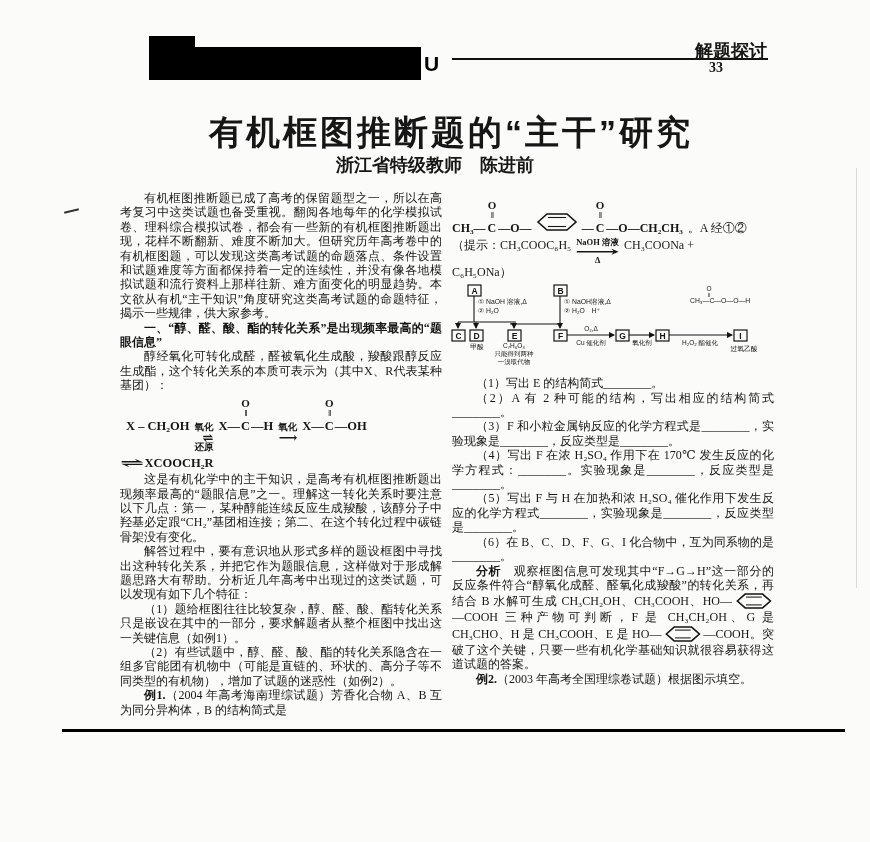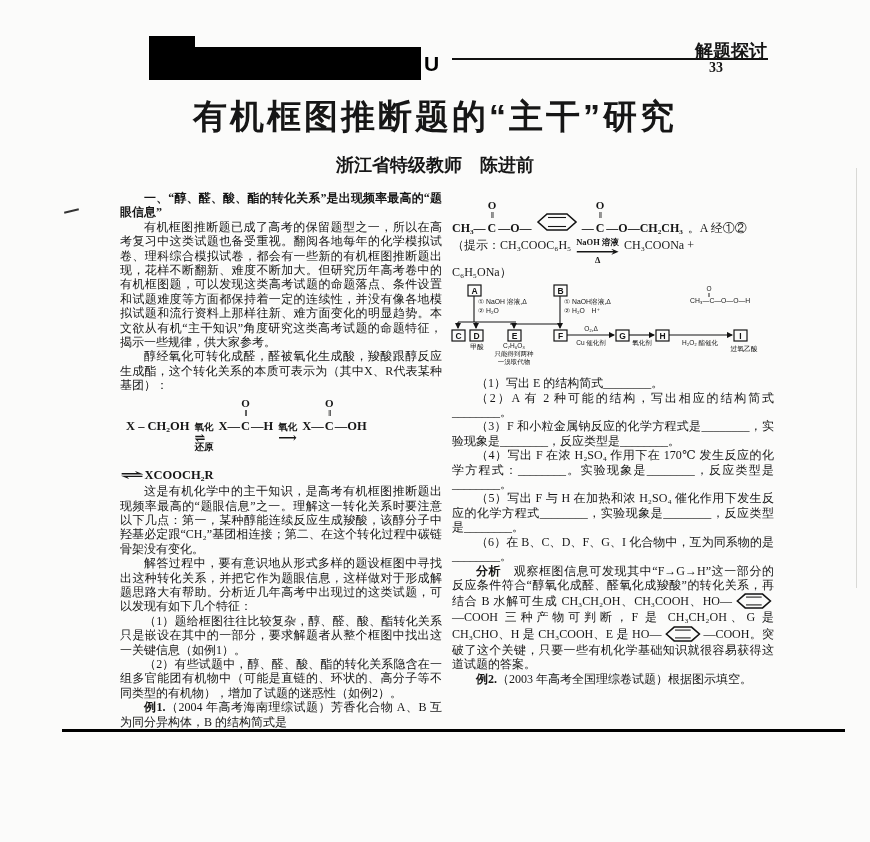--- a/index.html
+++ b/index.html
@@ -29,24 +29,24 @@
   .p{margin:0;text-indent:2em;}
   .p.cont{text-indent:0;}
   .h3{font-weight:bold;}
   
   .co{position:relative;display:inline-block;padding:0 1px;}
   .co .ov{position:absolute;left:50%;transform:translateX(-50%);font-weight:bold;}
   .co .ov.o{top:-23px;font-size:11px;}
   .co .ov.db{top:-13px;font-size:9px;letter-spacing:-1px;}
   .eqrow{display:flex;align-items:baseline;gap:5px;padding-top:24px;margin:2px 0 0 6px;
     font-weight:bold;font-size:12.5px;white-space:nowrap;}
-  .rstack{display:inline-flex;flex-direction:column;align-items:flex-start;
+  .rstack{display:inline-flex;flex-direction:column;align-items:flex-end;
     font-size:9.5px;line-height:9.5px;font-weight:bold;}
   .rstack .ar{font-size:13px;line-height:11px;}
-  .eq2{margin:15px 0 2px 0;font-weight:bold;font-size:12.5px;}
+  .eq2{margin:3px 0 2px 0;font-weight:bold;font-size:12.5px;}
   .longar{display:inline-block;transform:scaleX(2.3);transform-origin:left center;margin-right:14px;}
   .structrow{display:flex;align-items:baseline;gap:1px;padding-top:21px;margin-bottom:1px;
     font-weight:bold;font-size:12px;white-space:nowrap;}
   .structrow .tail{font-weight:normal;margin-left:4px;}
   .hex{vertical-align:-4px;}
   .inlinehex{vertical-align:-5px;margin:0 1px;}
   .hintrow{display:flex;align-items:flex-start;gap:5px;margin-top:3px;font-size:12px;}
   .harrow{display:inline-flex;flex-direction:column;align-items:center;
     font-size:8.5px;line-height:9px;font-weight:bold;}
   .harrow .mid{font-size:13px;line-height:9px;transform:scaleX(2.4);}
@@ -63,26 +63,26 @@
 
 <div class="page">
 
   <div class="logo-notch"></div>
   <div class="logo-block"></div>
   <span class="logo-tail">U</span>
   <div class="header-rule"></div>
   <span class="section-label">解题探讨</span>
   <span class="page-num">33</span>
 
-  <h1 class="title" style="margin:0;">有机框图推断题的“主干”研究</h1>
+  <h1 class="title" style="margin:16px;">有机框图推断题的“主干”研究</h1>
   <div class="author">浙江省特级教师　陈进前</div>
 
   <div class="col col-left">
+    <p class="p">有机框图推断题已成了高考的保留题型之一，所以在高考复习中这类试题也备受重视。翻阅各地每年的化学模拟试卷、理科综合模拟试卷，都会有一些新的有机框图推断题出现，花样不断翻新、难度不断加大。但研究历年高考卷中的有机框图题，可以发现这类高考试题的命题落点、条件设置和试题难度等方面都保持着一定的连续性，并没有像各地模拟试题和流行资料上那样往新、难方面变化的明显趋势。本文欲从有机“主干知识”角度研究这类高考试题的命题特征，揭示一些规律，供大家参考。</p>
     <p class="p h3">一、“醇、醛、酸、酯的转化关系”是出现频率最高的“题眼信息”</p>
-    <p class="p">有机框图推断题已成了高考的保留题型之一，所以在高考复习中这类试题也备受重视。翻阅各地每年的化学模拟试卷、理科综合模拟试卷，都会有一些新的有机框图推断题出现，花样不断翻新、难度不断加大。但研究历年高考卷中的有机框图题，可以发现这类高考试题的命题落点、条件设置和试题难度等方面都保持着一定的连续性，并没有像各地模拟试题和流行资料上那样往新、难方面变化的明显趋势。本文欲从有机“主干知识”角度研究这类高考试题的命题特征，揭示一些规律，供大家参考。</p>
     <p class="p">醇经氧化可转化成醛，醛被氧化生成酸，羧酸跟醇反应生成酯，这个转化关系的本质可表示为（其中X、R代表某种基团）：</p>
 
     <div class="eqrow">
       <span>X – CH₂OH</span>
       <span class="rstack">
         <span>氧化</span>
         <span class="ar">⇌</span>
         <span>还原</span>
       </span>
       <span>

